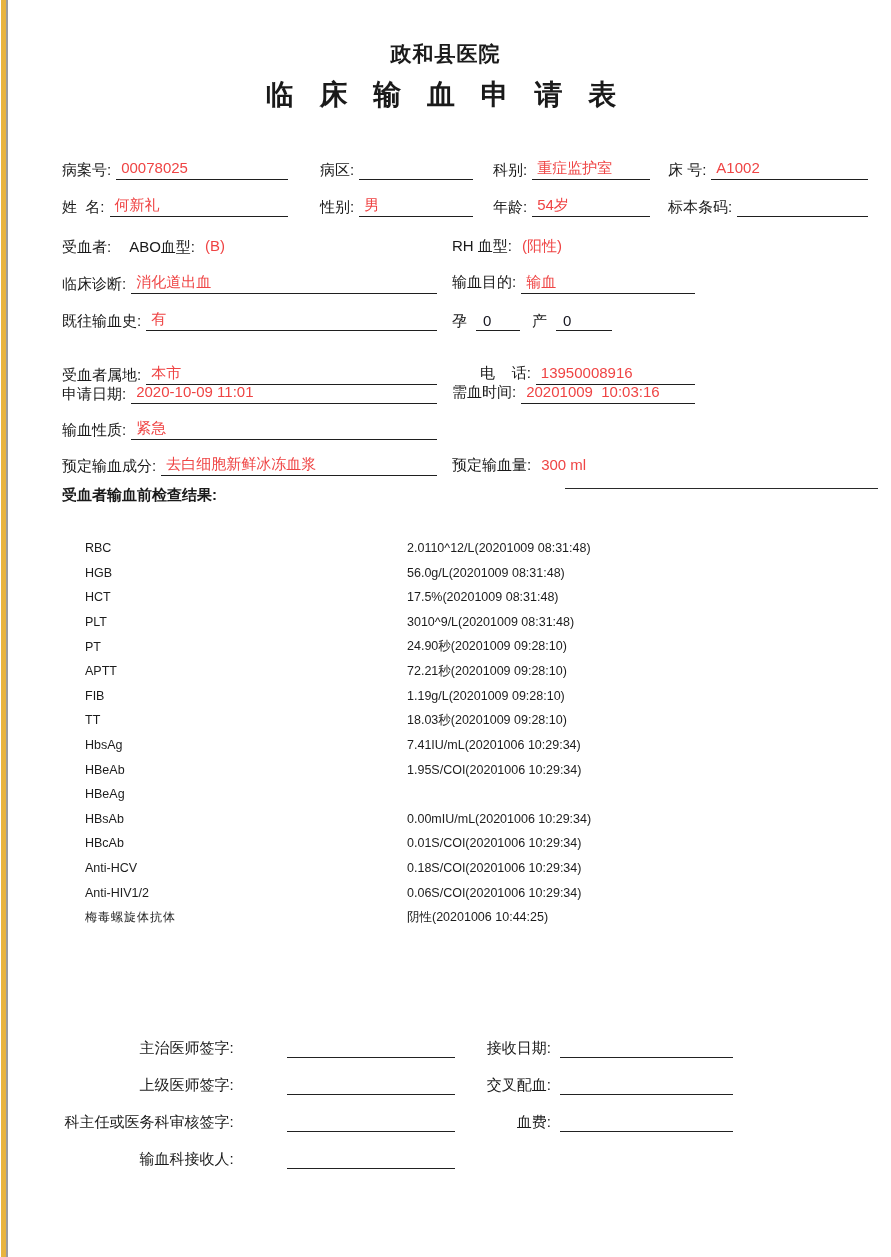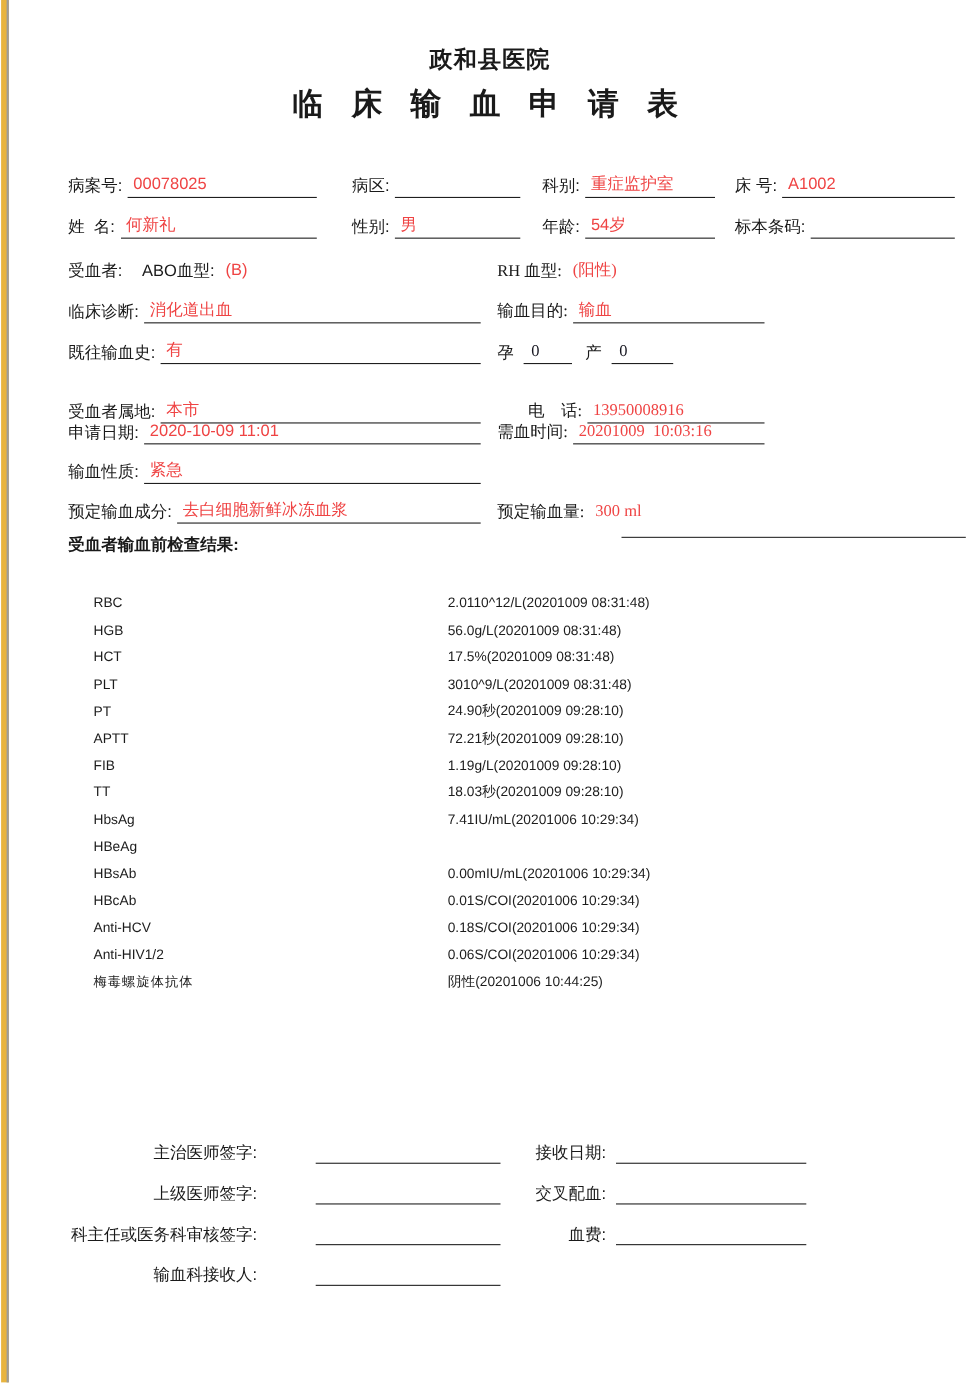--- a/index.html
+++ b/index.html
@@ -32,21 +32,21 @@
   .plain { border-bottom:none; flex:0 0 auto; }
 
   .hrow { position:absolute; left:0; width:806px; height:30px; display:flex; }
   .hrow .cell { display:flex; align-items:flex-end; }
   .c1 { width:258px; } .c2 { width:173px; } .c3 { width:175px; } .c4 { width:200px; }
   .c1 .val { margin-right:32px; } .c2 .val { margin-right:20px; }
   .c3 .val { margin-right:18px; } .c4 .val { margin-right:0; }
 
   .irow { position:absolute; left:0; width:806px; height:29px; display:flex; align-items:flex-end; }
   .ileft  { width:390px; display:flex; align-items:flex-end; }
-  .iright { flex:1; display:flex; align-items:center;font-family:Liberation Serif, serif; }
+  .iright { flex:1; display:flex; align-items:flex-start; }
   .ileft .val  { margin-right:15px; }
   .iright .val { margin-right:173px; }
   .gap18 { display:inline-block; width:18px; }
   .sval {
     width:44px; border-bottom:1.5px solid #1f1f1f; margin:0 12px 0 9px;
     white-space:pre; padding-left:7px; font-size:15px; min-height:19px; color:#15151f;
   }
   .sval2 { width:56px; }
 
   .long-line { position:absolute; top:488px; left:503px; width:313px; border-top:1.5px solid #2a2a2a; }
@@ -231,20 +231,24 @@
         </div>
       <div class="trow">
           <span class="titem">TT</span>
           <span class="tresult">18.03秒(20201009 09:28:10)</span>
         </div>
       <div class="trow">
           <span class="titem">HbsAg</span>
           <span class="tresult">7.41IU/mL(20201006 10:29:34)</span>
         </div>
       <div class="trow">
+          <span class="titem">HBeAb</span>
+          <span class="tresult">1.95S/COI(20201006 10:29:34)</span>
+        </div>
+      <div class="trow">
           <span class="titem">HBeAg</span>
         </div>
       <div class="trow">
           <span class="titem">HBsAb</span>
           <span class="tresult">0.00mIU/mL(20201006 10:29:34)</span>
         </div>
       <div class="trow">
           <span class="titem">HBcAb</span>
           <span class="tresult">0.01S/COI(20201006 10:29:34)</span>
         </div>

